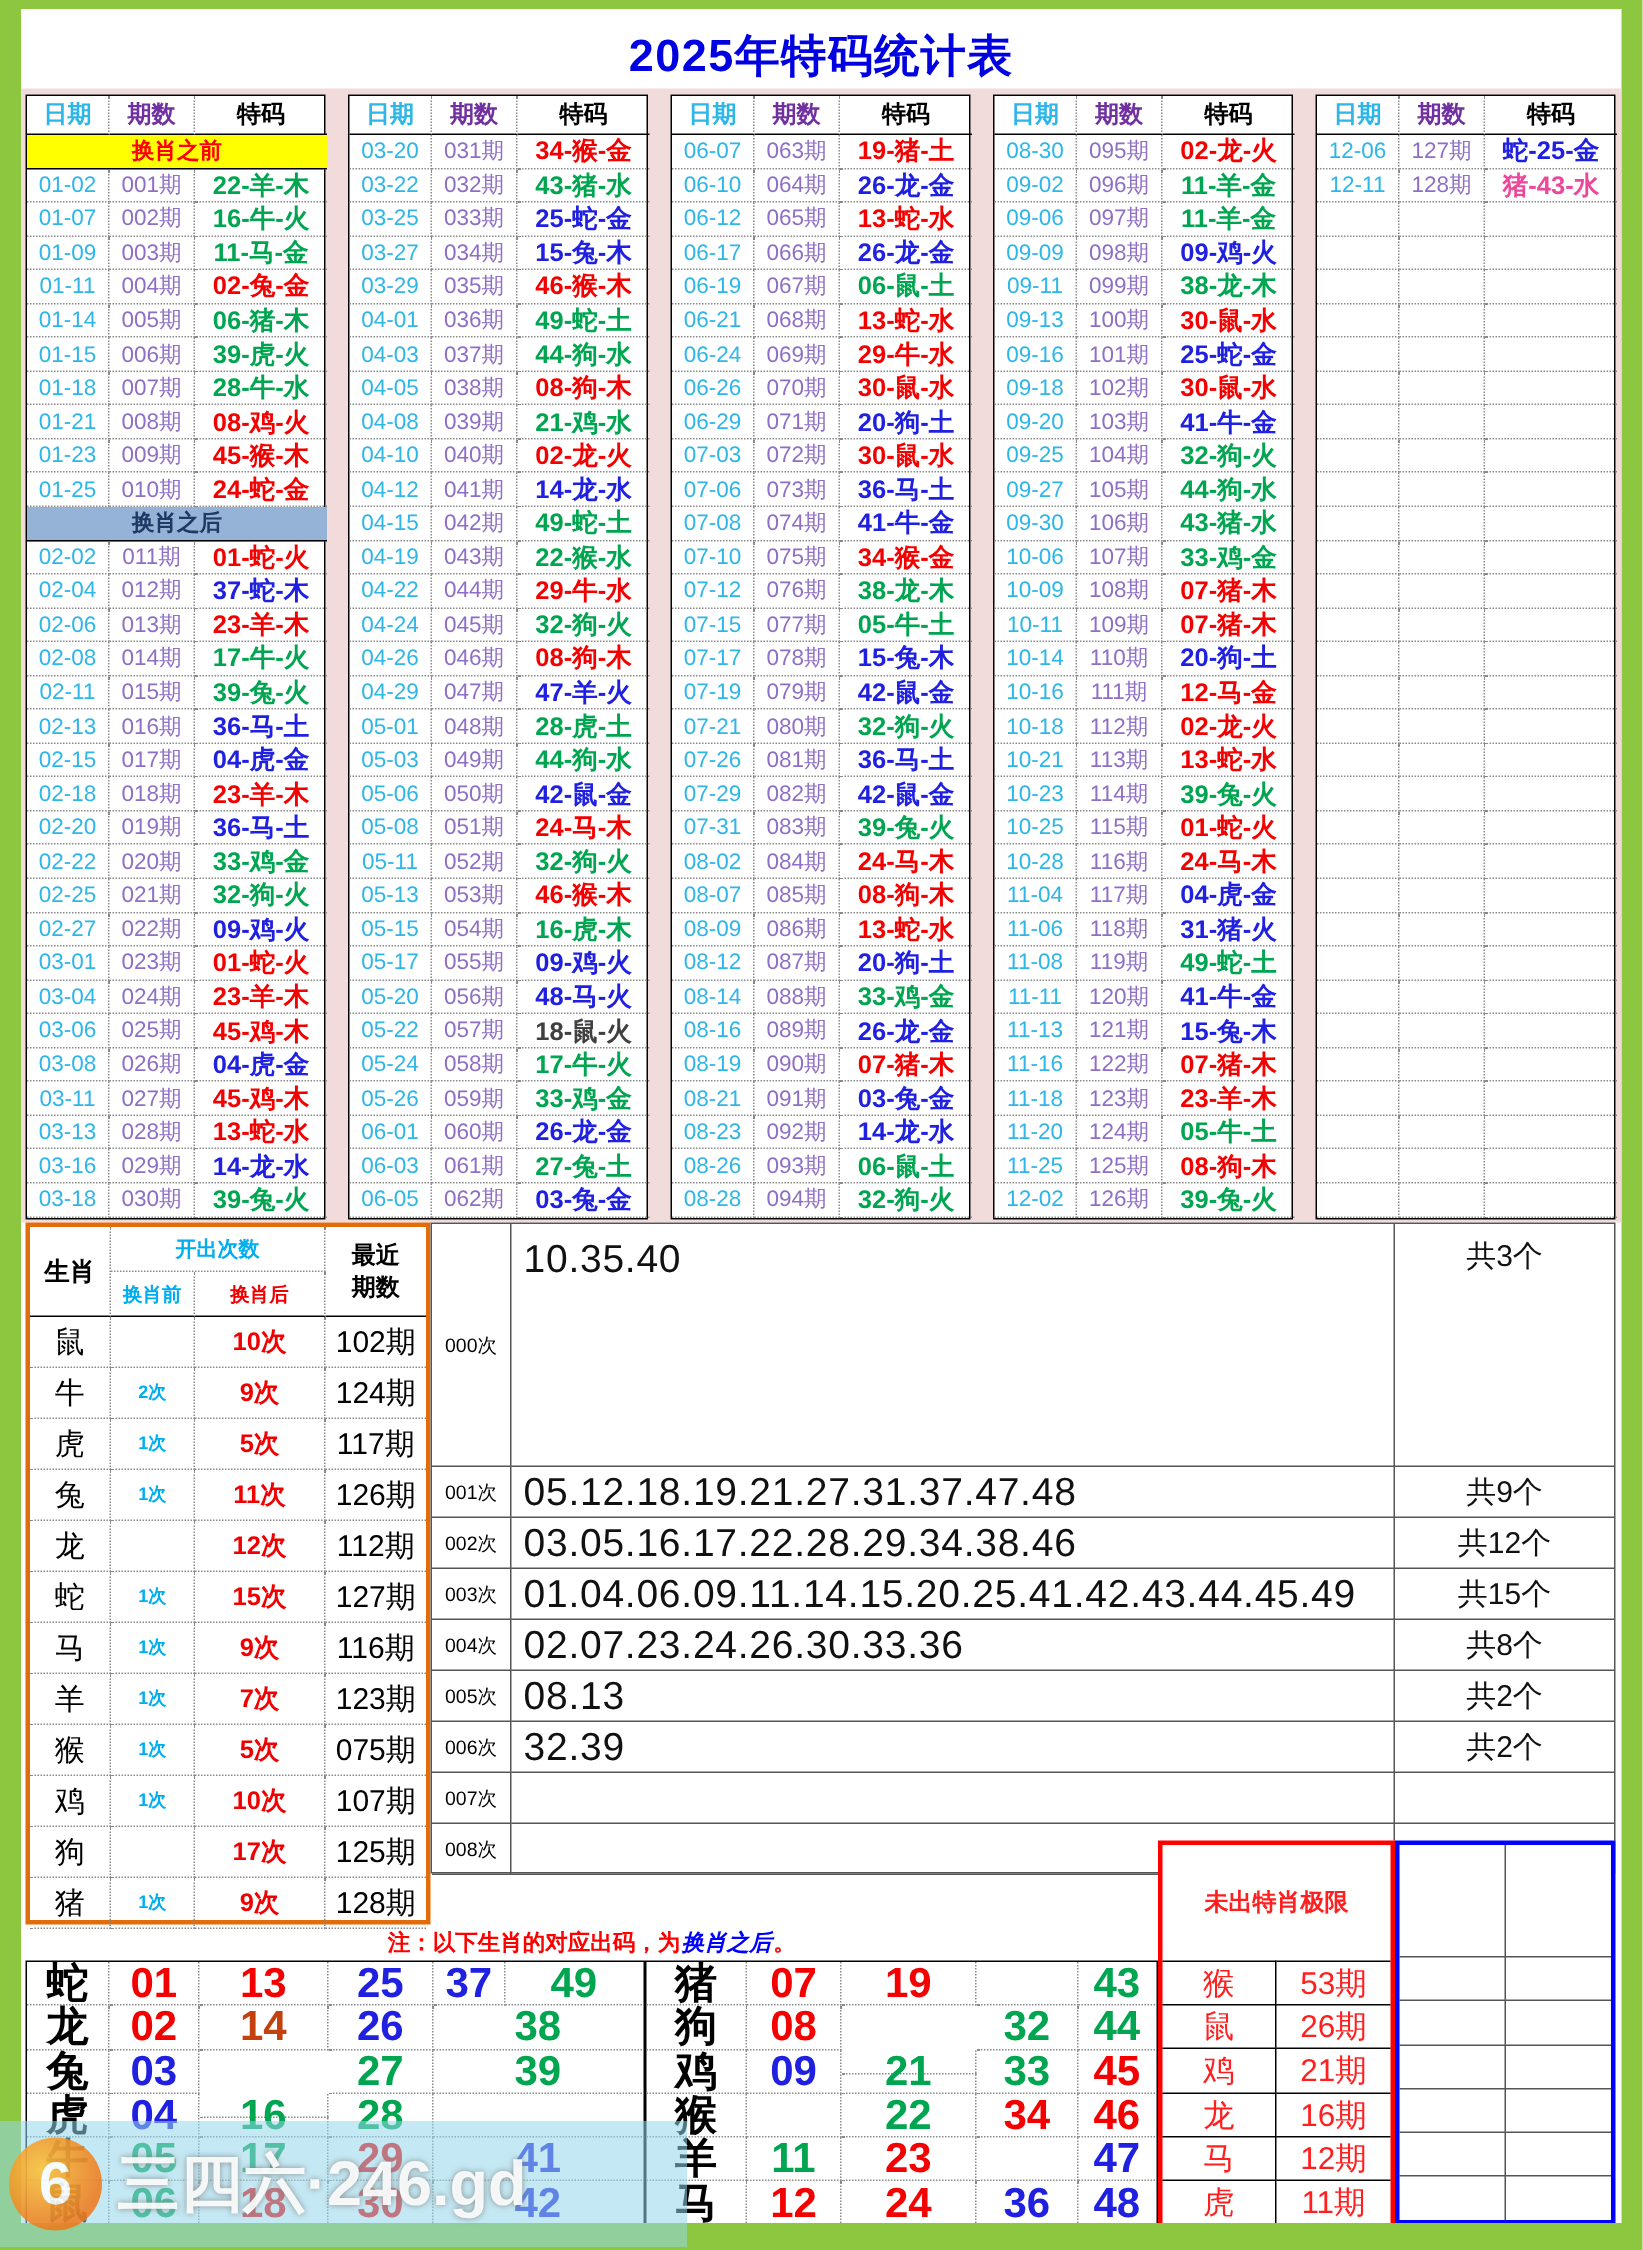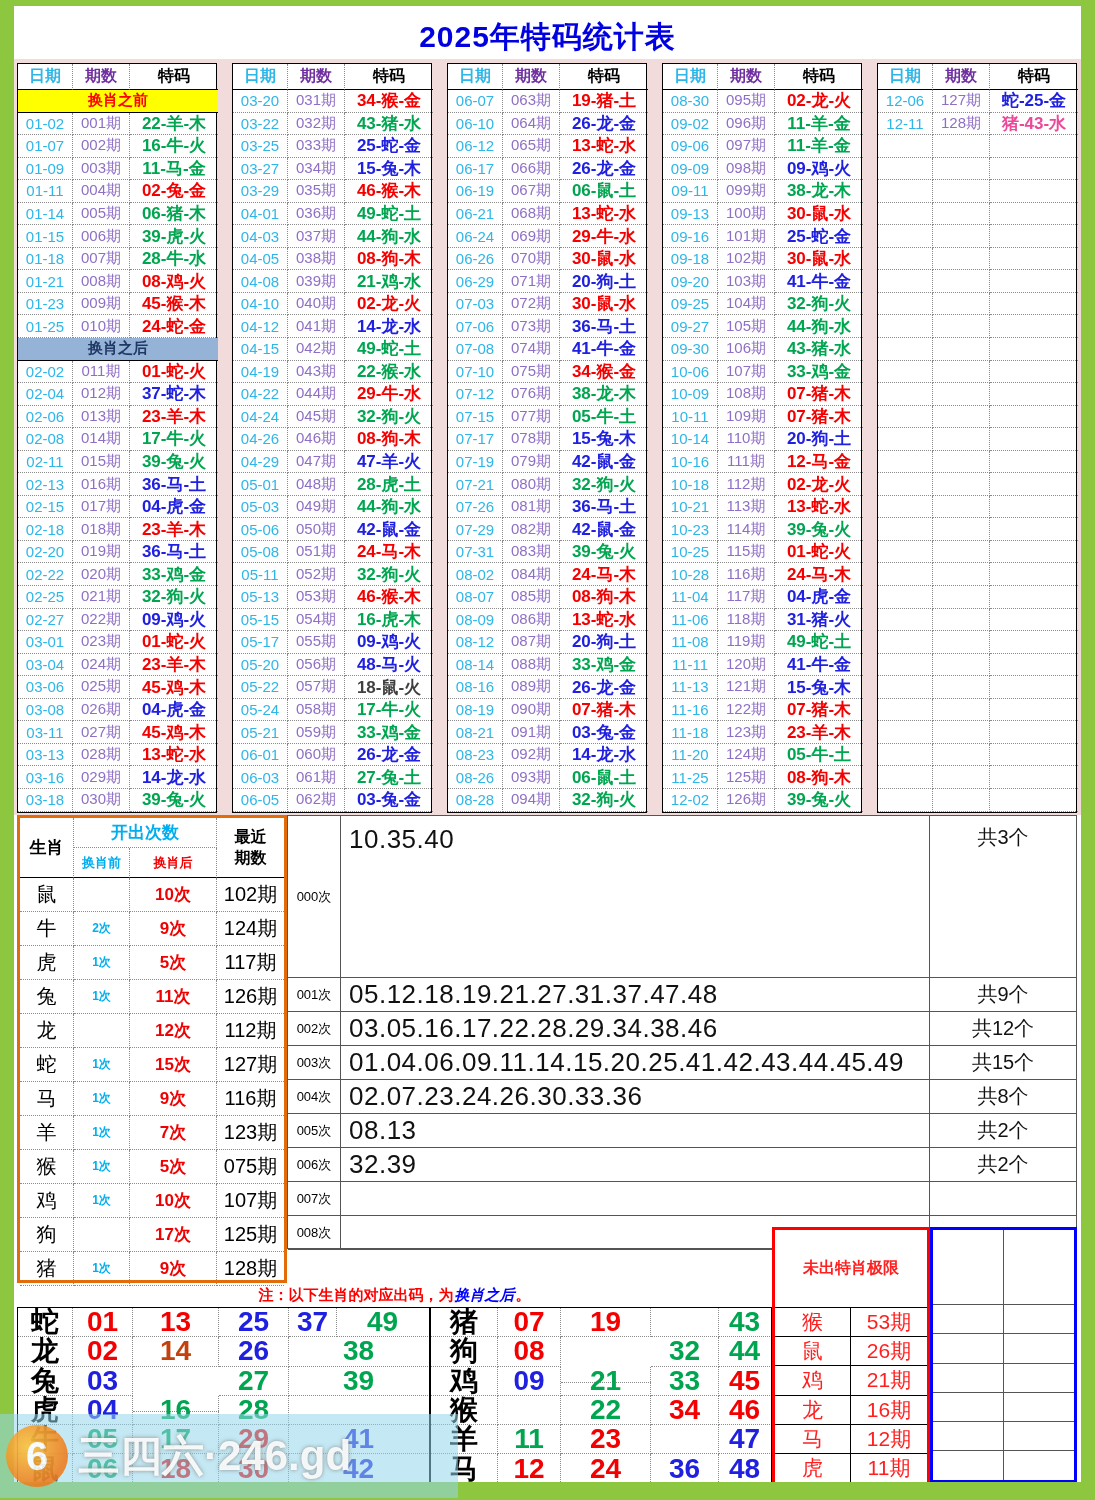--- a/index.html
+++ b/index.html
@@ -29,21 +29,21 @@
   .banner{grid-column:1/-1;font-weight:bold;font-size:15px;border-right:none;border-bottom:1px solid #000;}
   .banner-yellow{background:#FFFF00;color:#FF0000;}
   .banner-blue{background:#95B3D7;color:#1F3864;}
   
   .stats{left:3px;top:809px;width:270px;height:468px;border:3px solid var(--orange);background:#fff;
          display:grid;grid-template-columns:54px 56px 87px 67px;grid-template-rows:30px 30px repeat(12,34px);}
   .s-cell{display:flex;align-items:center;justify-content:center;border-right:1px dotted #8a8a8a;
           border-bottom:1px dotted #8a8a8a;white-space:pre-line;text-align:center;overflow:hidden;}
   .s-hdr{font-weight:bold;border-bottom:1px solid #000;}
   .s-zodiac-h{grid-row:1/3;font-size:17px;}
-  .s-count-h{grid-column:2/4;color:#00AEEF;font-size:17px;border-bottom:1px dotted #8a8a8a;}
+  .s-count-h{grid-column:2/4;color:#00AEEF;font-size:14px;border-bottom:1px dotted #8a8a8a;}
   .s-sub{font-size:13px;}
   .s-before-h{color:#00AEEF;}
   .s-after-h{color:#F00000;}
   .s-recent-h{grid-row:1/3;grid-column:4;font-size:16px;border-right:none;}
   .s-zodiac{font-size:20px;color:#000;}
   .s-before{color:#00AEEF;font-weight:bold;font-size:12px;}
   .s-after{color:#F00000;font-weight:bold;font-size:17px;}
   .s-recent{font-size:20px;color:#000;border-right:none;}
   
   .freq{left:273px;top:809px;width:790px;height:434px;border:1px solid #555;background:#fff;
@@ -275,21 +275,21 @@
           <div class="cell c-code" style="color: rgb(32, 32, 224);">09-鸡-火</div>
           <div class="cell c-date">05-20</div>
           <div class="cell c-period">056期</div>
           <div class="cell c-code" style="color: rgb(32, 32, 224);">48-马-火</div>
           <div class="cell c-date">05-22</div>
           <div class="cell c-period">057期</div>
           <div class="cell c-code" style="color: #404040;">18-鼠-火</div>
           <div class="cell c-date">05-24</div>
           <div class="cell c-period">058期</div>
           <div class="cell c-code" style="color: rgb(0, 165, 80);">17-牛-火</div>
-          <div class="cell c-date">05-21</div>
+          <div class="cell c-date">05-26</div>
           <div class="cell c-period">059期</div>
           <div class="cell c-code" style="color: rgb(0, 165, 80);">33-鸡-金</div>
           <div class="cell c-date">06-01</div>
           <div class="cell c-period">060期</div>
           <div class="cell c-code" style="color: rgb(32, 32, 224);">26-龙-金</div>
           <div class="cell c-date">06-03</div>
           <div class="cell c-period">061期</div>
           <div class="cell c-code" style="color: rgb(0, 165, 80);">27-兔-土</div>
           <div class="cell c-date">06-05</div>
           <div class="cell c-period">062期</div>

